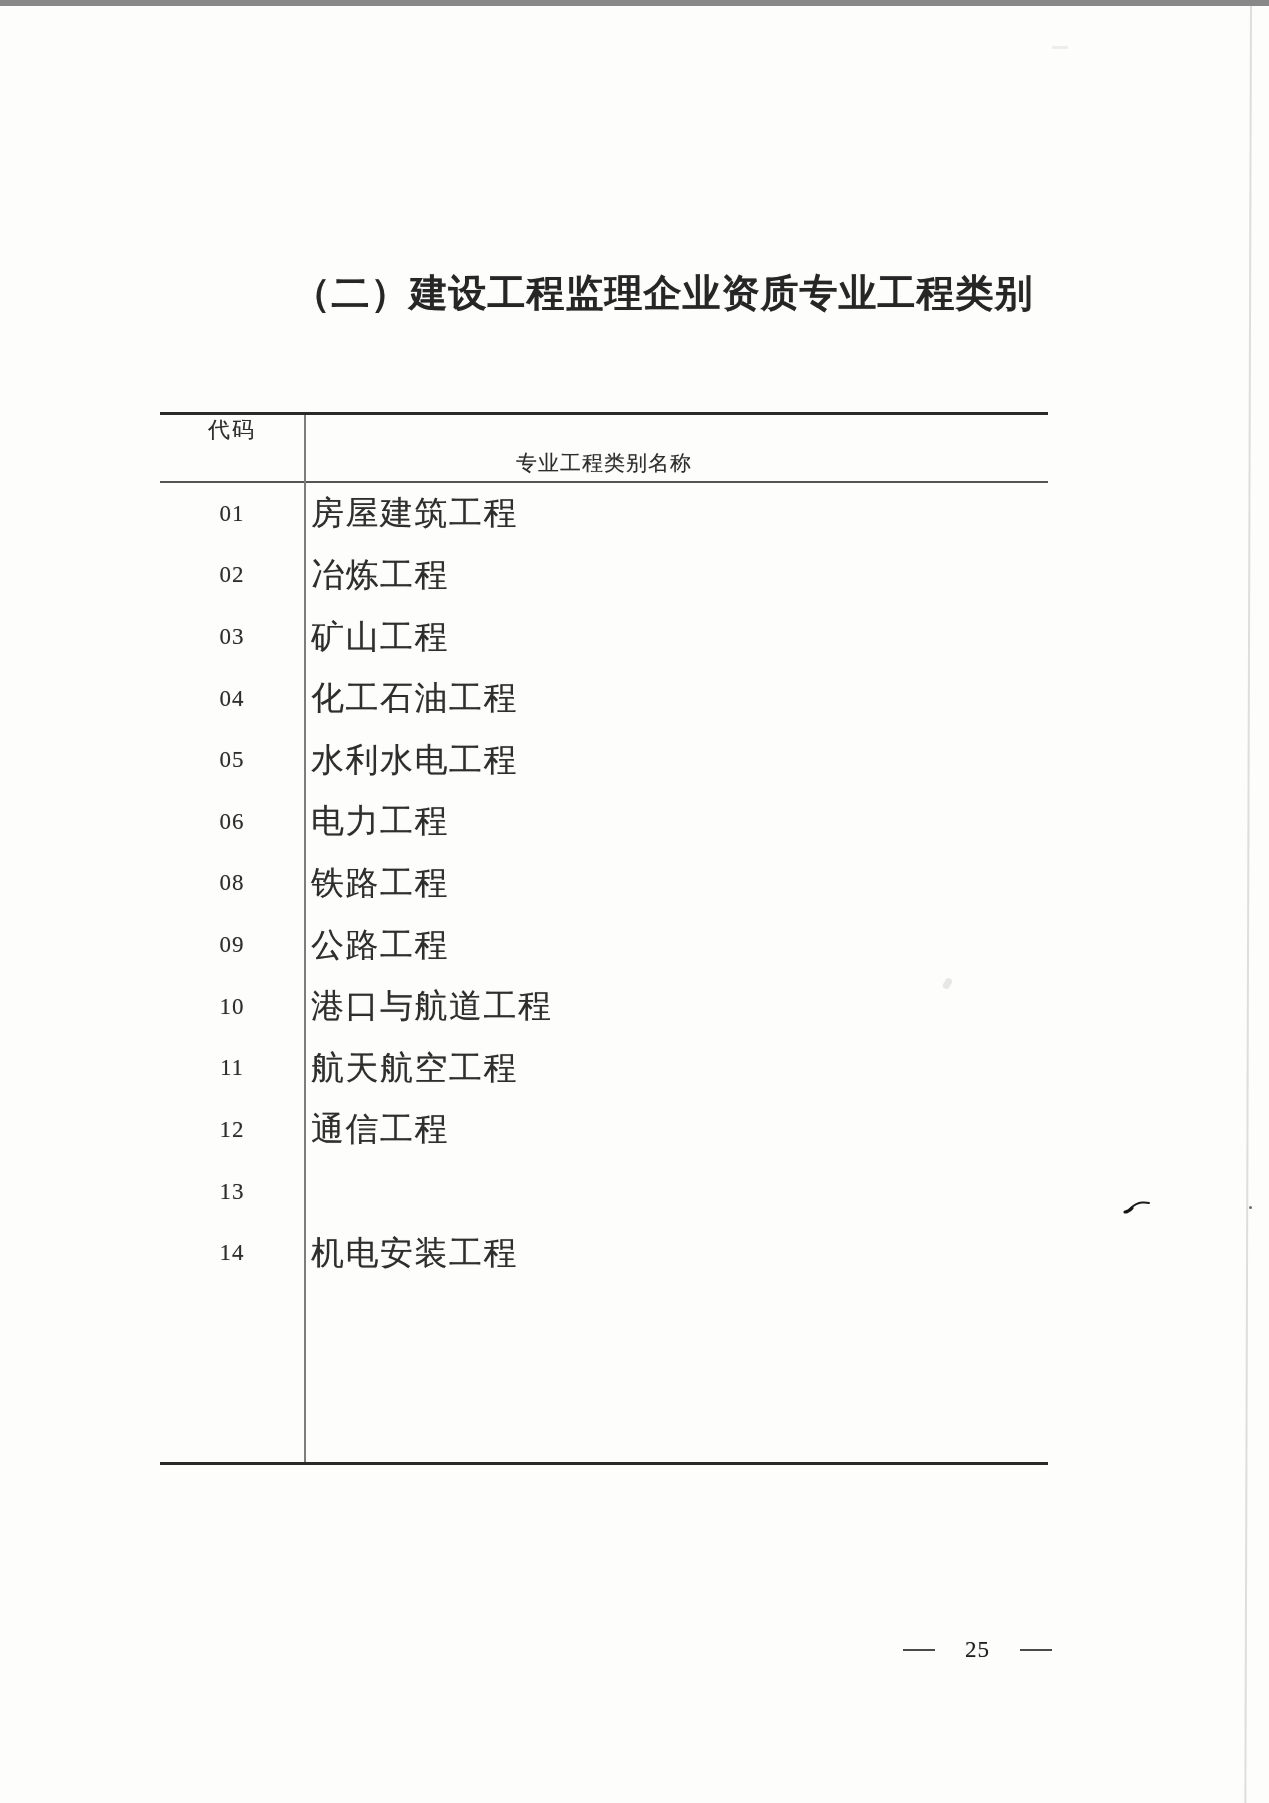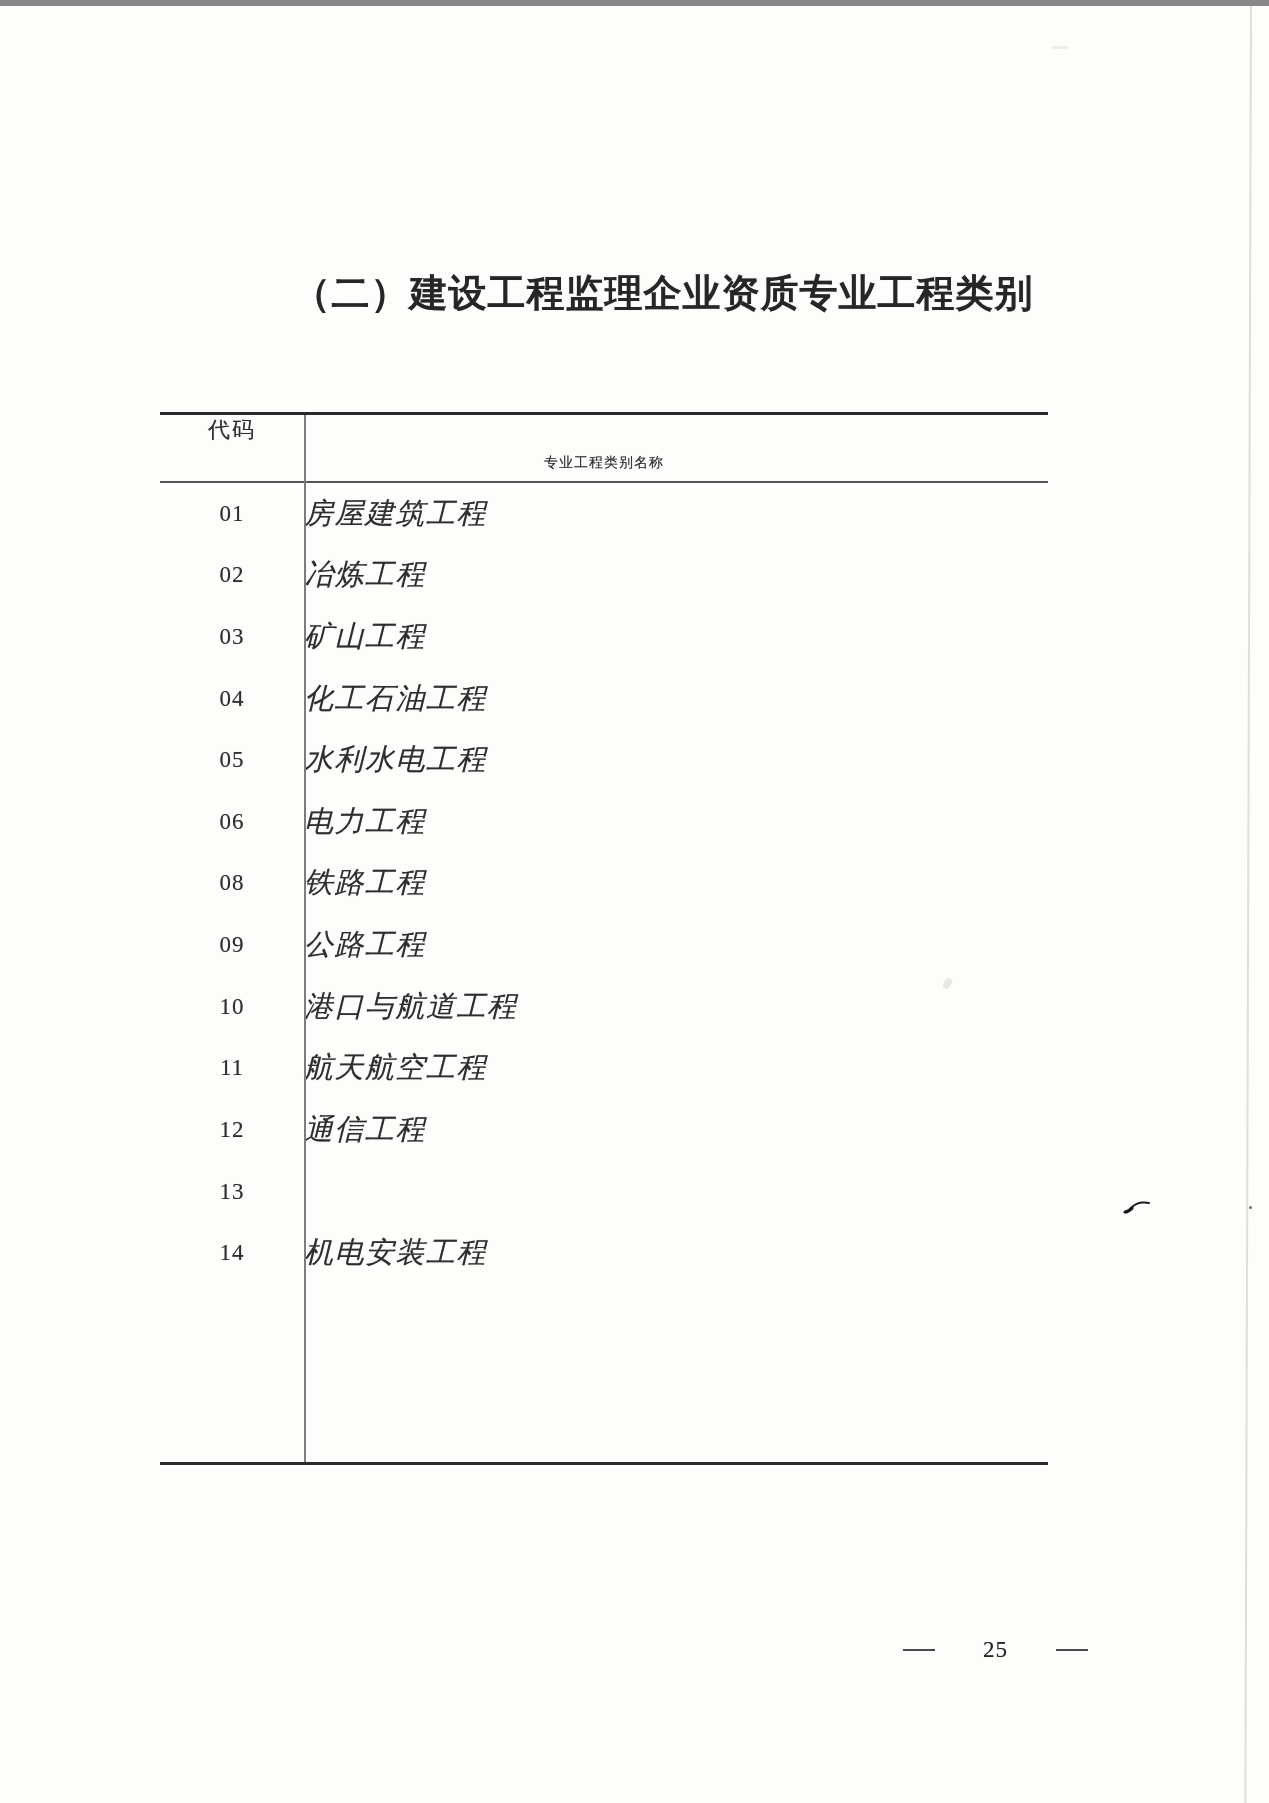--- a/index.html
+++ b/index.html
@@ -48,45 +48,46 @@
     flex-direction:column;
   }
   .header-cell-code {
     width:144px;
     display:flex; align-items:center; justify-content:center;
     font-size:22px; letter-spacing:2px;
   }
   .header-cell-name {
     flex:1;
     display:flex; align-items:center; justify-content:center;
-    font-size:14px; letter-spacing:1px;text-align:right;
+    font-size:21px; letter-spacing:1px;text-align:right;
   }
   .rows {
     display:flex; flex-direction:column;
     height:801px;
   }
   .row { flex:1; display:flex; }
   .cell-code {
     width:144px;
     display:flex; align-items:center; justify-content:center;
     font-size:23px; letter-spacing:1px;
   }
   .cell-name {
     flex:1;
     display:flex; align-items:center;
-    font-size:29px; letter-spacing:1.5px;font-style:italic;
+    padding-left:7px;
+    font-size:33px; letter-spacing:1.5px;
   }
 
   
   .page-num {
     position:absolute;
     top:1628px; left:903px;
     height:32px;
     display:flex; align-items:center;
-    gap:48px;
+    gap:30px;
   }
   .page-dash { width:32px; height:2px; background:#4a4a4a; }
   .page-num-value { font-size:23px; letter-spacing:1px; color:#222; }
 
   
   .edge-line {
     position:absolute;
     top:0; left:1250px;
     width:2px; height:1803px;
     background:#dbd8d4;

